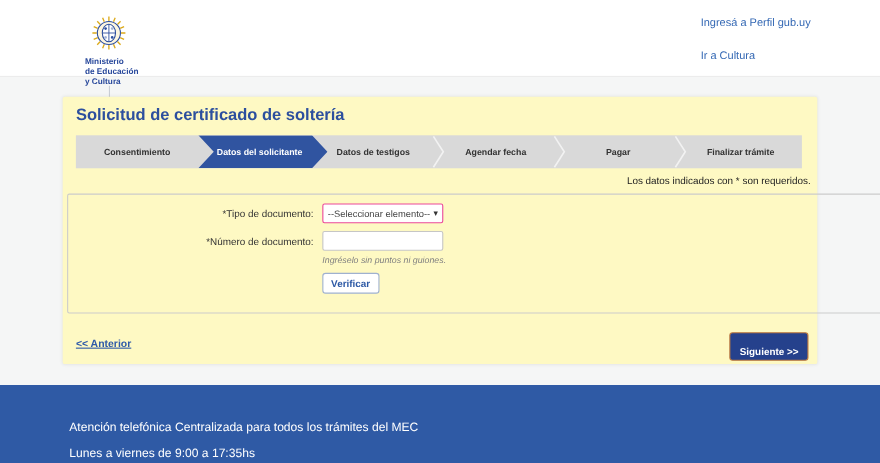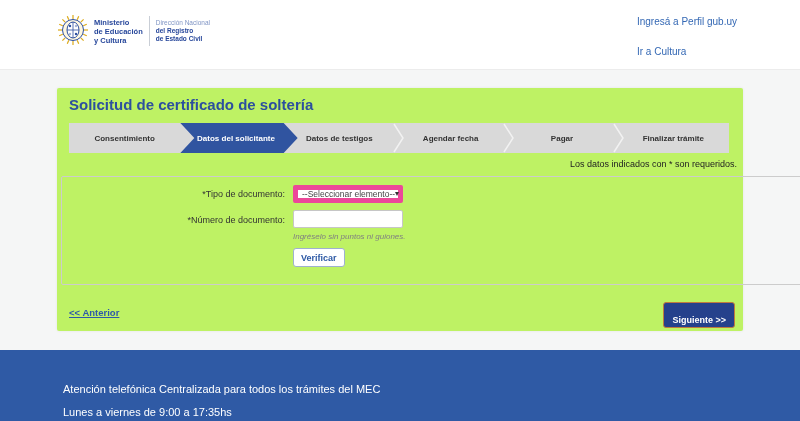--- a/index.html
+++ b/index.html
@@ -8,34 +8,34 @@
     font-family: "Liberation Sans", sans-serif;
     background:#f5f6f6;
     position:relative;
     overflow:hidden;
   }
   
   .header {
     position:absolute; top:0; left:0; width:800px; height:70px;
     background:#ffffff; border-bottom:1px solid #ececec;
   }
-  .logo-wrap { position:absolute; left:57px; top:11px; display:flex; align-items:center; }
+  .logo-wrap { position:absolute; left:72px; top:11px; display:flex; align-items:center;flex-direction:column; }
   .emblem { width:32px; height:40px; }
   .ministry-text { margin-left:5px; font-size:7.5px; font-weight:bold; color:#27479b; line-height:9px; }
   .logo-divider { width:1px; height:30px; background:#c9ced6; margin:0 6px; }
   .division-text { font-size:6.5px; color:#27479b; line-height:8px; }
   .division-text .light { font-weight:normal; color:#7f94c4; }
   .division-text .bold { font-weight:bold; }
   .header-links { position:absolute; right:63px; top:16px; text-align:left; }
   .header-link { display:block; color:#3468b4; font-size:10px; text-decoration:none; cursor:pointer; }
   .header-link + .header-link { margin-top:19px; }
   
   .card {
     position:absolute; left:57px; top:88px; width:686px; height:243px;
-    background:#bef264; border-radius:2px; box-shadow:0 0 3px rgba(0,0,0,0.07);
+    background:#fef9c3; border-radius:2px; box-shadow:0 0 3px rgba(0,0,0,0.07);
   }
   .page-title {
     position:absolute; left:12px; top:8px;
     font-size:15px; font-weight:bold; color:#2c4f9e;
   }
   
   .wizard {
     position:absolute; left:12px; top:35px; width:660px; height:30px;
     background:#d9d9d9; display:flex;
   }
@@ -60,21 +60,21 @@
     position:absolute; left:4px; top:88px; width:796px; height:109px;
     border:1px solid #cccccc; border-radius:2px;
   }
   .form-row { display:flex; align-items:flex-start; }
   .form-label {
     width:223px; text-align:right; font-size:9px; color:#333333; padding-top:12px;
   }
   .form-control-col { margin-left:8px; }
   .fake-select {
     margin-top:8px; width:110px; height:18px; background:#ffffff;
-    border:5px solid #ec4899; border-radius:2px;
+    border:1px solid #ec4899; border-radius:2px;
     display:flex; align-items:center; justify-content:space-between;
     padding:0 4px; cursor:pointer;
   }
   .fake-select .sel-text { font-size:8.5px; color:#444444; white-space:nowrap; }
   .chevron-down { font-size:8px; color:#333333; line-height:1; }
   .text-input {
     margin-top:7px; width:110px; height:18px; border:1px solid #c6c6c6;
     border-radius:2px; font-size:9px; padding:0 4px;
     font-family:"Liberation Sans", sans-serif;
   }

